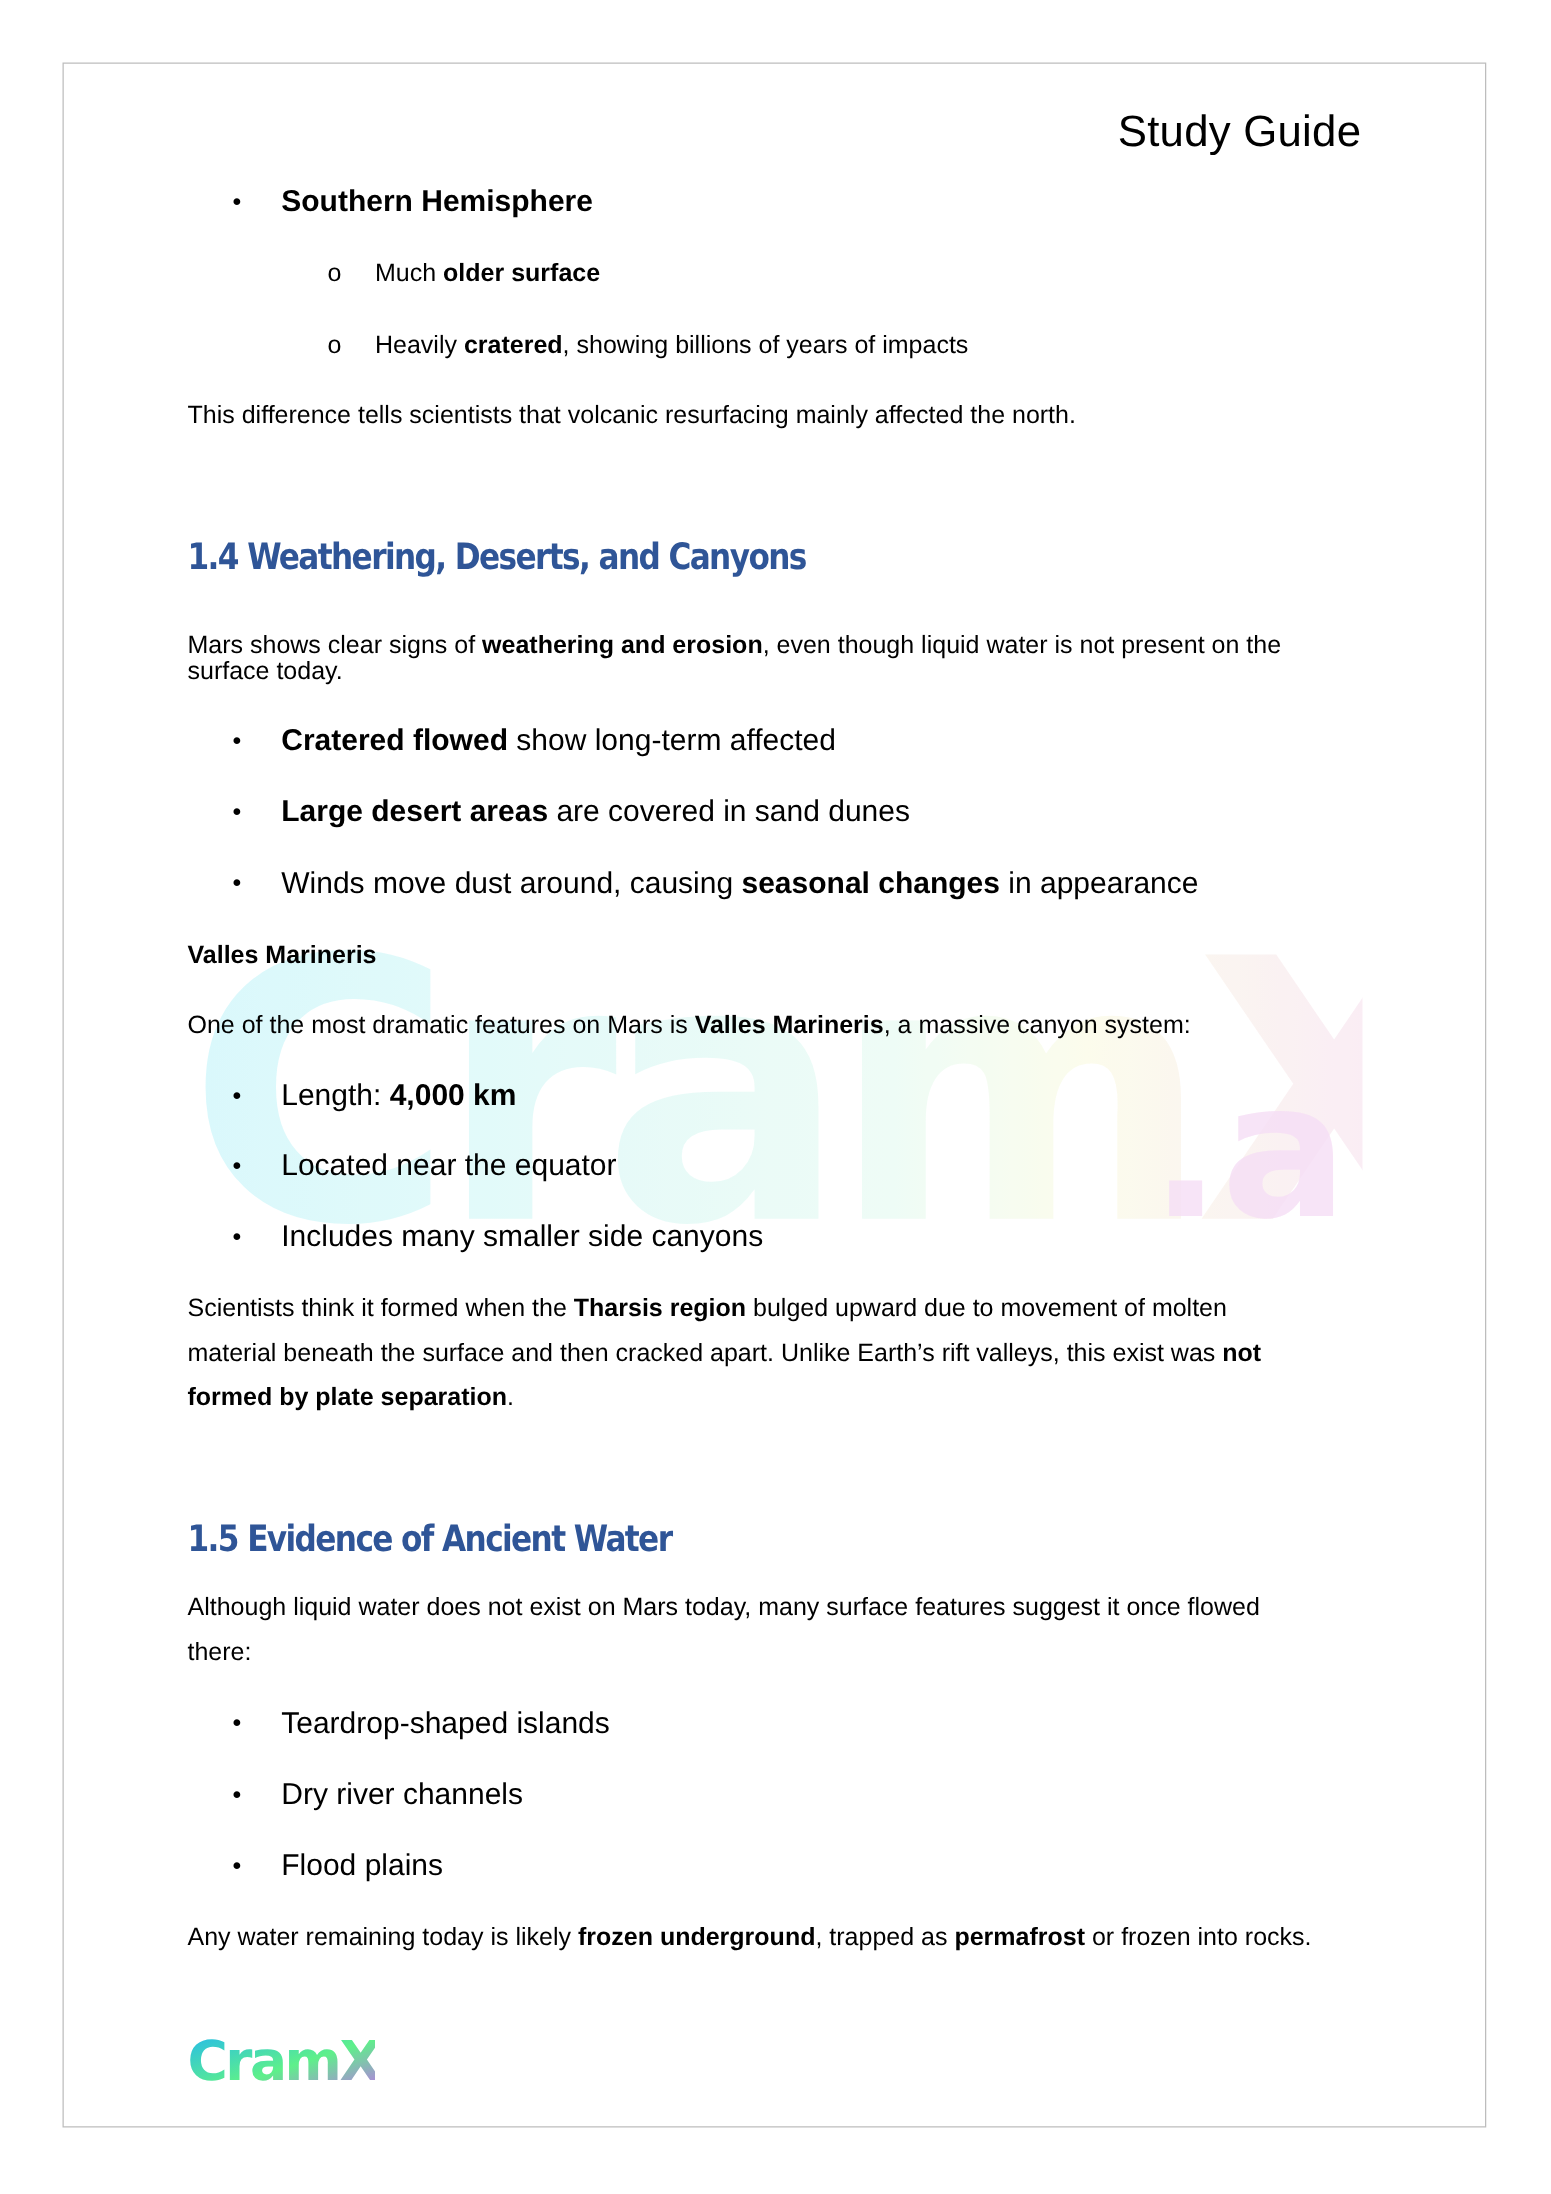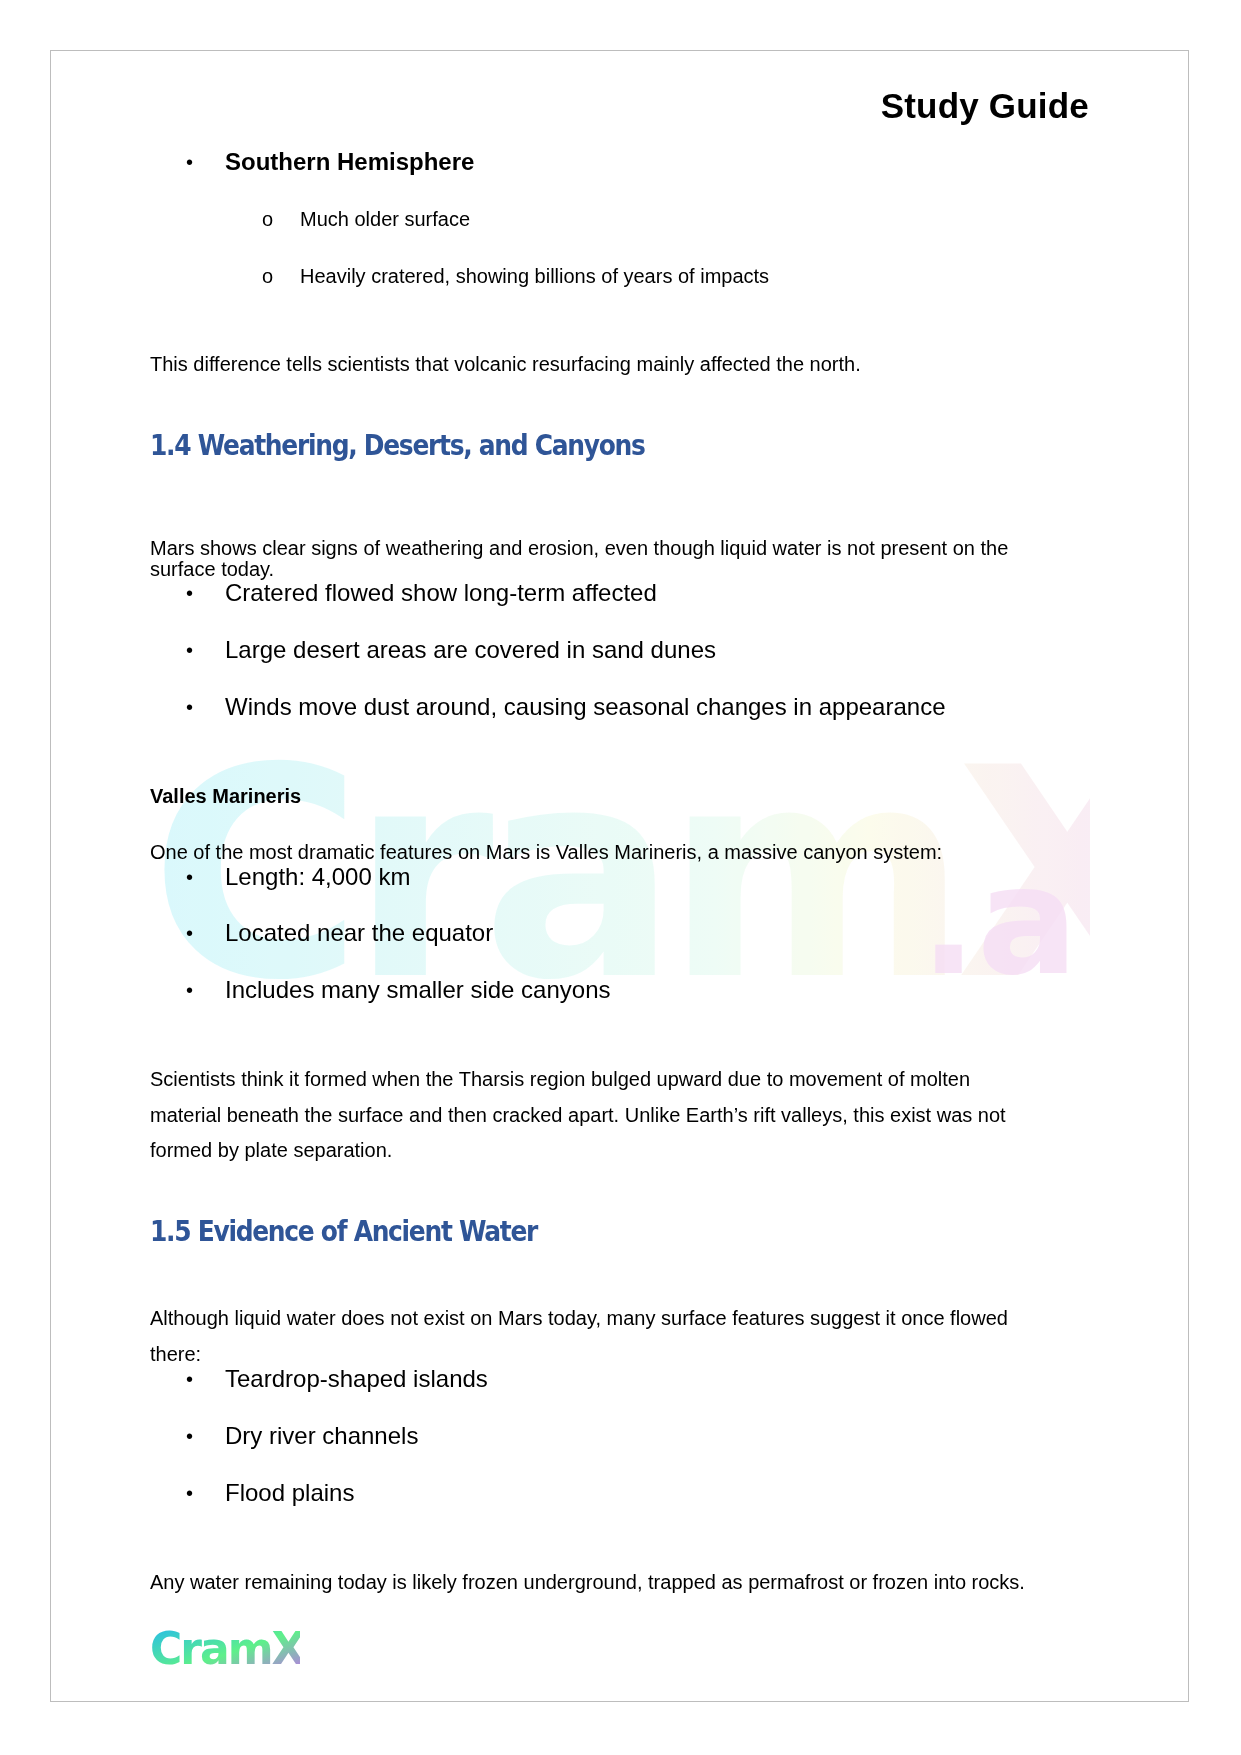--- a/index.html
+++ b/index.html
@@ -1,30 +1,30 @@
 <!DOCTYPE html>
 <html><head>
 <meta charset="utf-8">
 <style>
   html, body { margin:0; padding:0; background:#ffffff; }
   body { width:1241px; height:1755px; position:relative; overflow:hidden;
          font-family:"Liberation Sans", sans-serif; color:#000; }
   .page-border { position:absolute; left:50px; top:50px; width:1139px; height:1652px;
                  border:1.5px solid #bdbdbd; box-sizing:border-box; }
-  .doc-title { position:absolute; right:152px; top:86px; font-size:35px; font-weight:bold;
+  .doc-title { position:absolute; right:152px; top:86px; font-size:35px; font-weight:normal;
                letter-spacing:0.2px; }
-  .line { position:absolute; left:150px; font-size:20px; line-height:24px; white-space:nowrap;margin-top:32px; }
+  .line { position:absolute; left:150px; font-size:20px; line-height:24px; white-space:nowrap; }
   .bullet { position:absolute; left:186px; font-size:20px; line-height:24px; }
   .btext { position:absolute; left:225px; font-size:24px; line-height:24px; white-space:nowrap; }
   .sub-bullet { position:absolute; left:262px; font-size:20px; line-height:24px; }
   .sub-text { position:absolute; left:300px; font-size:20px; line-height:24px; white-space:nowrap; }
   .h2 { position:absolute; left:150px; font-size:29px; font-weight:bold; color:#2f5597;
         font-family:"DejaVu Sans", sans-serif; letter-spacing:-1.5px; transform:scaleX(0.86);
         transform-origin:left center; white-space:nowrap; }
-  b { font-weight:normal; }
+  b { font-weight:bold; }
   .watermark { position:absolute; left:150px; top:755px; width:940px; height:240px; pointer-events:none; }
   .logo { position:absolute; left:150px; top:1622px; }
 </style>
 </head>
 <body>
 
 <div class="page-border"></div>
 
 <svg class="watermark" viewBox="0 0 940 240">
   <defs>

